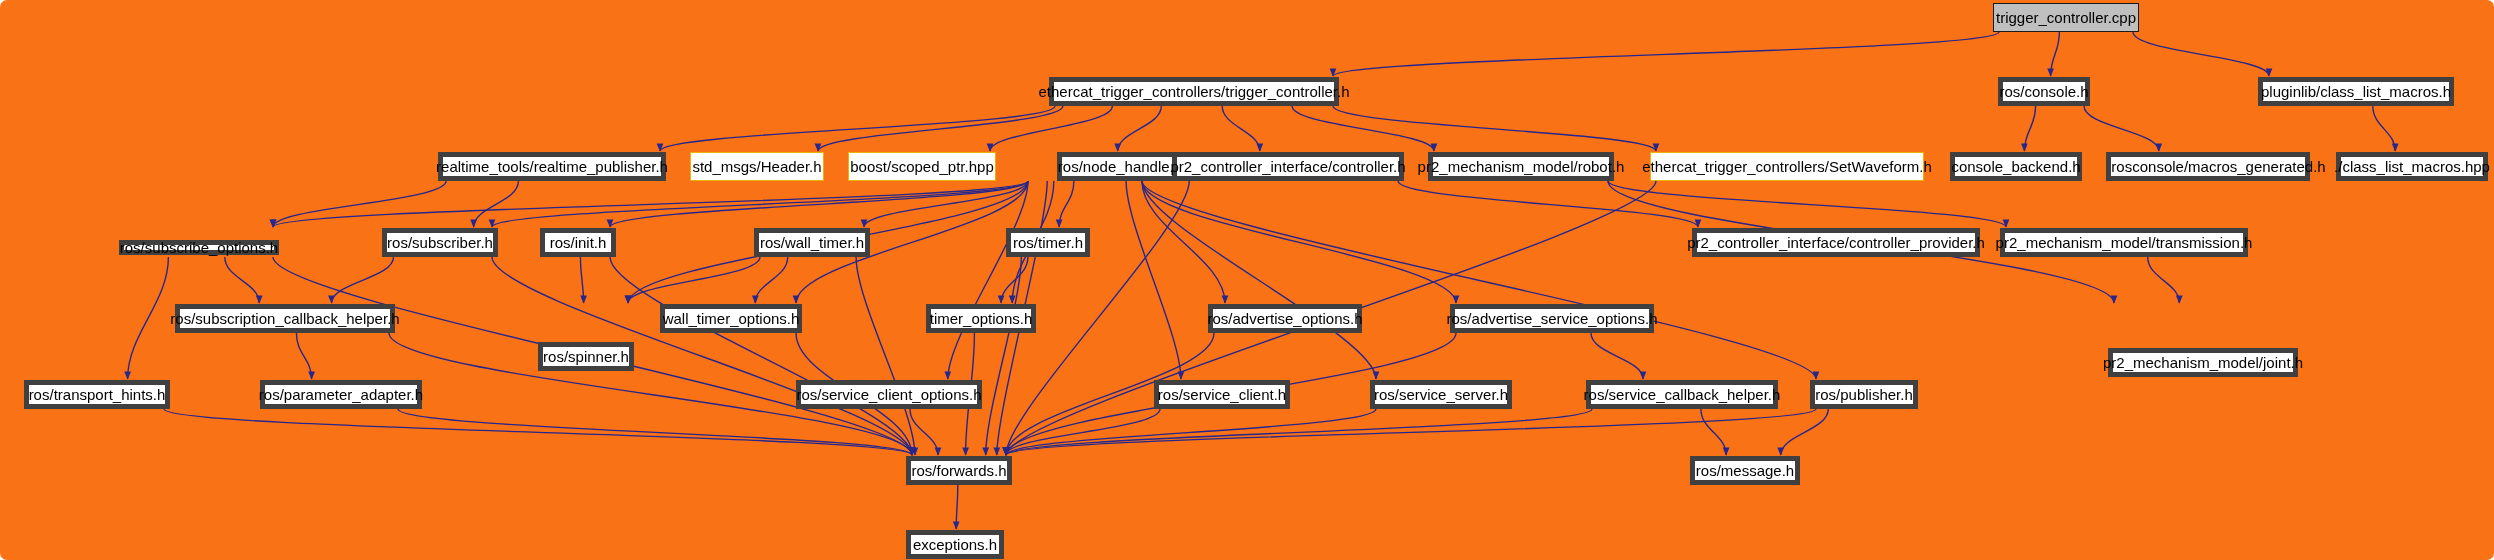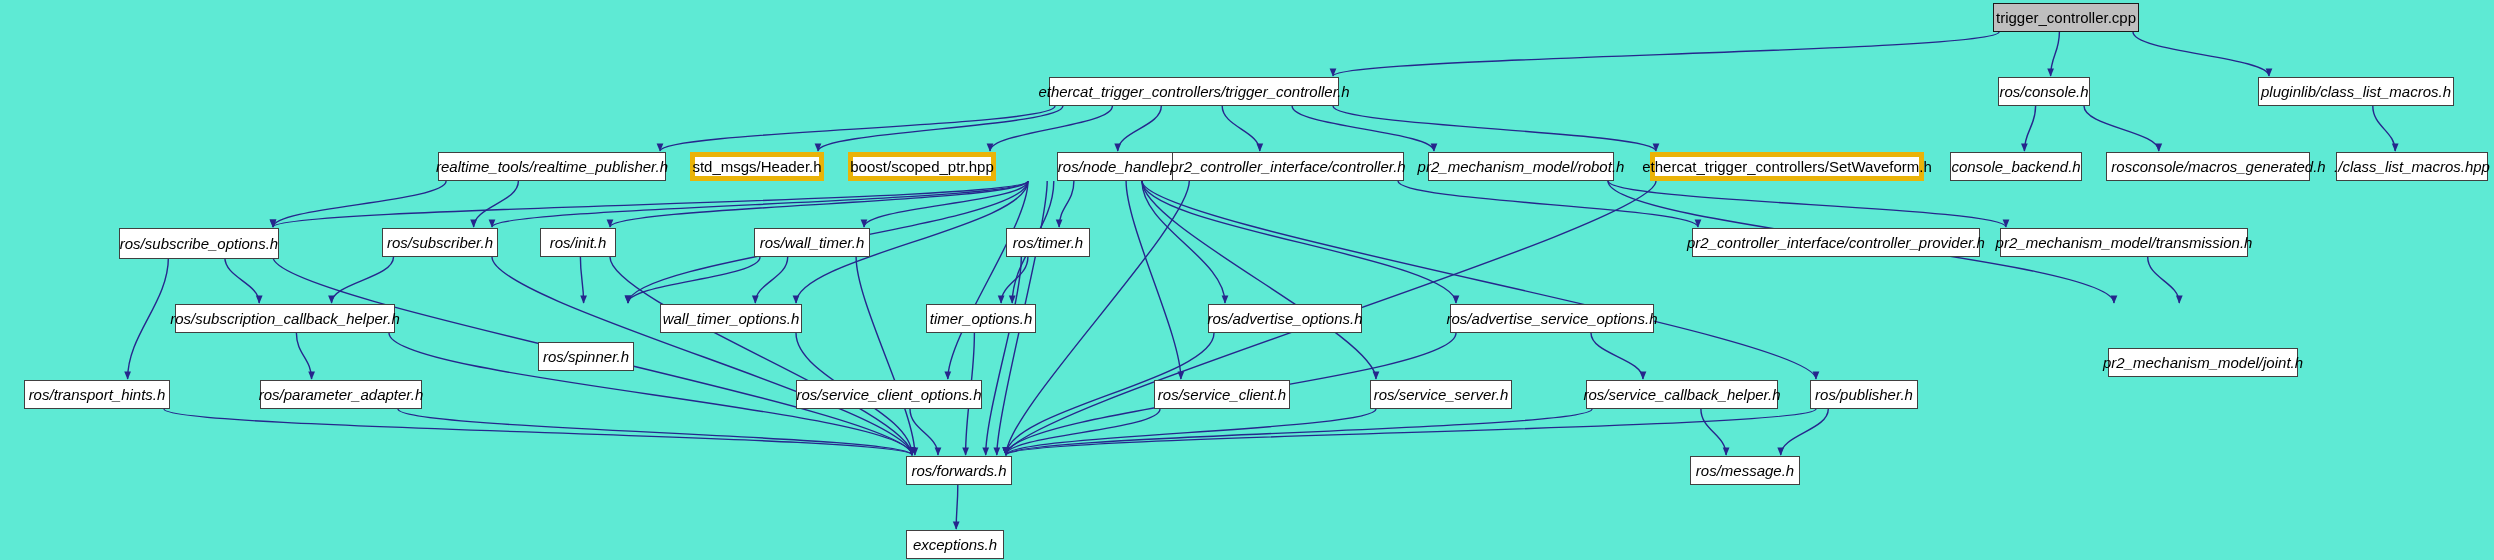--- a/index.html
+++ b/index.html
@@ -1,46 +1,47 @@
 <!DOCTYPE html>
 <html><head>
 <meta charset="utf-8">
 <style>
   html, body { margin:0; padding:0; background:#ffffff; }
   body { font-family:"Liberation Sans", sans-serif; }
   #graph {
     position:relative;
     width:2494px;
     height:560px;
-    background:#5eead4;
+    background:#f97316;
     overflow:hidden;
+    border-radius:7px;
   }
   #edges {
     position:absolute;
     left:0; top:0;
     width:2494px; height:560px;
     pointer-events:none;
   }
   .node {
     position:absolute;
     box-sizing:border-box;
     background:#ffffff;
-    border:5px solid #eab308;
+    border:1px solid #eab308;
     color:#000000;
     font-size:15px;
     line-height:1;
     white-space:nowrap;
     display:flex;
     align-items:center;
     justify-content:center;
     padding:0 7px;
     height:29px;
     letter-spacing:0px;
   }
-  .node.strong { border:1px solid #404040;font-style:italic; }
+  .node.strong { border:5px solid #404040; }
   .node.root {
     background:#bfbfbf;
     border:1px solid #1a1a1a;
   }
 </style>
 </head>
 <body>
 
 <div id="graph">
   <svg id="edges" viewBox="0 0 2494 560" preserveAspectRatio="none">
@@ -123,21 +124,21 @@
       <div class="node strong" style="left: 438px; top: 152px; width: 228px; height: 29px;">realtime_tools/realtime_publisher.h</div>
       <div class="node weak" style="left: 690px; top: 152px; width: 134px; height: 29px;">std_msgs/Header.h</div>
       <div class="node weak" style="left: 848px; top: 152px; width: 148px; height: 29px;">boost/scoped_ptr.hpp</div>
       <div class="node strong" style="left: 1022px; top: 152px; width: 126px; height: 29px; margin-left: 35px;">ros/node_handle.h</div>
       <div class="node strong" style="left: 1172px; top: 152px; width: 232px; height: 29px;">pr2_controller_interface/controller.h</div>
       <div class="node strong" style="left: 1428px; top: 152px; width: 186px; height: 29px;">pr2_mechanism_model/robot.h</div>
       <div class="node weak" style="left: 1650px; top: 152px; width: 274px; height: 29px;">ethercat_trigger_controllers/SetWaveform.h</div>
       <div class="node strong" style="left: 1950px; top: 152px; width: 132px; height: 29px;">console_backend.h</div>
       <div class="node strong" style="left: 2106px; top: 152px; width: 204px; height: 29px; padding-left: 28px;">rosconsole/macros_generated.h</div>
       <div class="node strong" style="left: 2336px; top: 152px; width: 152px; height: 29px;">./class_list_macros.hpp</div>
-      <div class="node strong" style="left: 119px; top: 228px; width: 160px; height: 31px;">ros/subscribe_options.h</div>
+      <div class="node strong" style="left: 119px; top: 240px; width: 160px; height: 15px;">ros/subscribe_options.h</div>
       <div class="node strong" style="left: 382px; top: 228px; width: 116px; height: 29px;">ros/subscriber.h</div>
       <div class="node strong" style="left: 540px; top: 228px; width: 76px; height: 29px;">ros/init.h</div>
       <div class="node strong" style="left: 754px; top: 228px; width: 116px; height: 29px;">ros/wall_timer.h</div>
       <div class="node strong" style="left: 1006px; top: 228px; width: 84px; height: 29px;">ros/timer.h</div>
       <div class="node strong" style="left: 1692px; top: 228px; width: 288px; height: 29px;">pr2_controller_interface/controller_provider.h</div>
       <div class="node strong" style="left: 2000px; top: 228px; width: 248px; height: 29px;">pr2_mechanism_model/transmission.h</div>
       <div class="node strong" style="left: 175px; top: 304px; width: 220px; height: 29px;">ros/subscription_callback_helper.h</div>
       <div class="node strong" style="left: 538px; top: 304px; width: 96px; height: 29px; margin-top: 38px;">ros/spinner.h</div>
       <div class="node strong" style="left: 660px; top: 304px; width: 142px; height: 29px; padding-left: 7px;">wall_timer_options.h</div>
       <div class="node strong" style="left: 926px; top: 304px; width: 110px; height: 29px;">timer_options.h</div>

